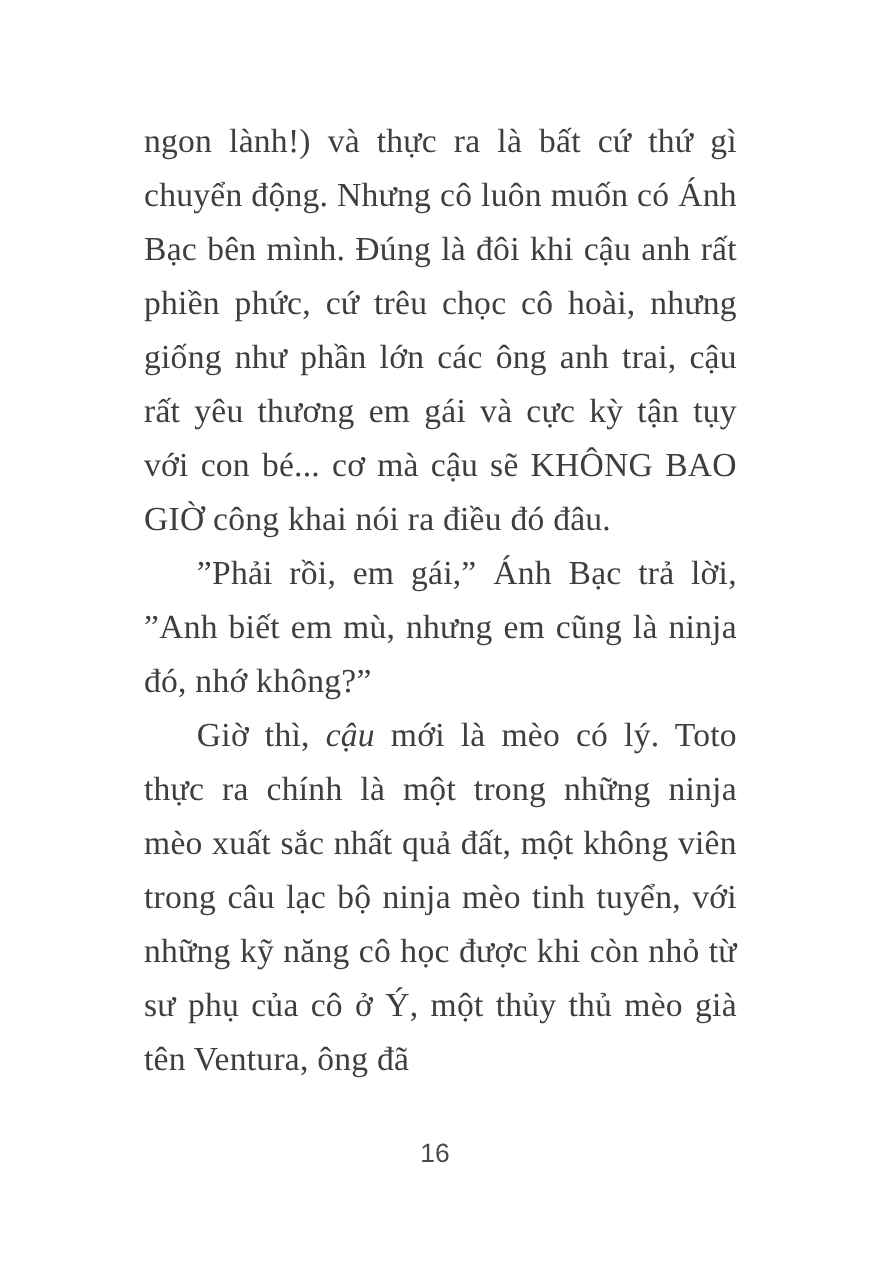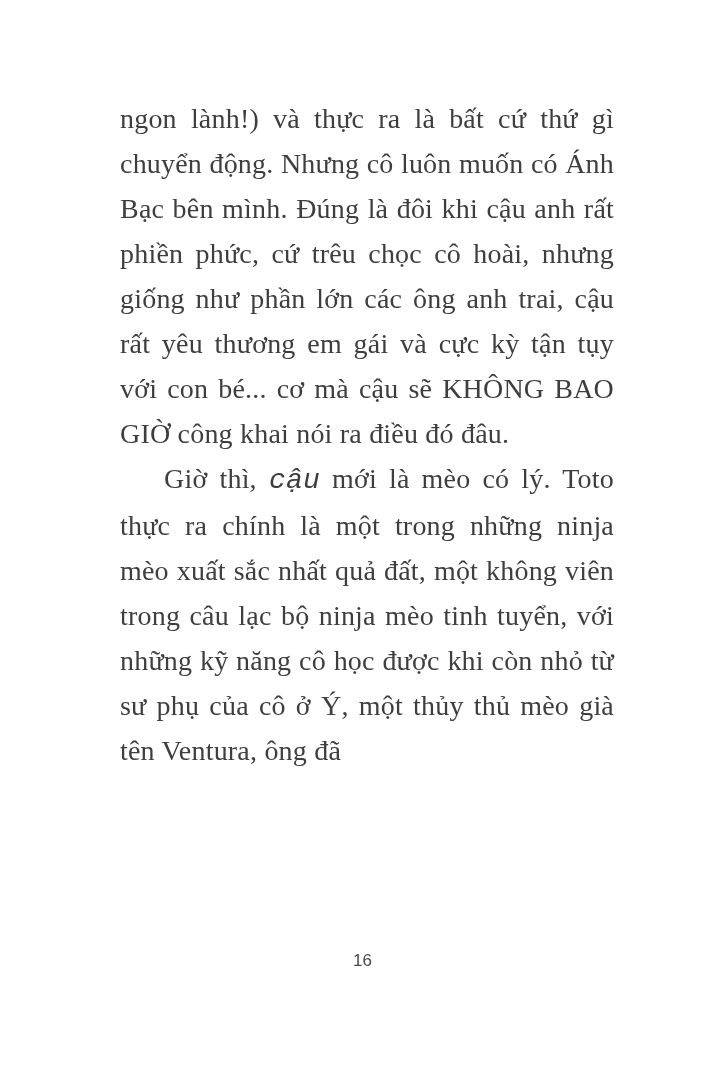--- a/index.html
+++ b/index.html
@@ -33,43 +33,43 @@
   }
   .para {
     margin: 0;
     padding: 0;
   }
   .para.indent {
     text-indent: 44px;
   }
   .para em {
     font-style: italic;
-    font-family: Liberation Mono, monospace;
   }
   .page-number {
     position: absolute;
     left: 0;
     right: 0;
     top: 950px;
     text-align: center;
     font-family: "Liberation Sans", "DejaVu Sans", sans-serif;
-    font-size: 17px;
+    font-size: 22px;
     line-height: 22px;
     color: var(--page-number-color, #4a4a4a);
   }
 </style>
 </head>
 <body>
 
 <div class="book-page">
 
   <div class="text-block">
 
     <p class="para"><span>ngon lành!) và thực ra là bất cứ thứ gì chuyển động. Nhưng cô luôn muốn có Ánh Bạc bên mình. Đúng là đôi khi cậu anh rất phiền phức, cứ trêu chọc cô hoài, nhưng giống như phần lớn các ông anh trai, cậu rất yêu thương em gái và cực kỳ tận tụy với con bé... cơ mà cậu sẽ KHÔNG BAO GIỜ công khai nói ra điều đó đâu.</span></p>
 
+    <p class="para indent"><span>”Phải rồi, em gái,” Ánh Bạc trả lời, ”Anh biết em mù, nhưng em cũng là ninja đó, nhớ không?”</span></p>
 
     <p class="para indent"><span>Giờ thì, </span><em>cậu</em><span> mới là mèo có lý. Toto thực ra chính là một trong những ninja mèo xuất sắc nhất quả đất, một không viên trong câu lạc bộ ninja mèo tinh tuyển, với những kỹ năng cô học được khi còn nhỏ từ sư phụ của cô ở Ý, một thủy thủ mèo già tên Ventura, ông đã</span></p>
 
   </div>
 
   <div class="page-number">16</div>
 
 </div>
 
 </body></html>

